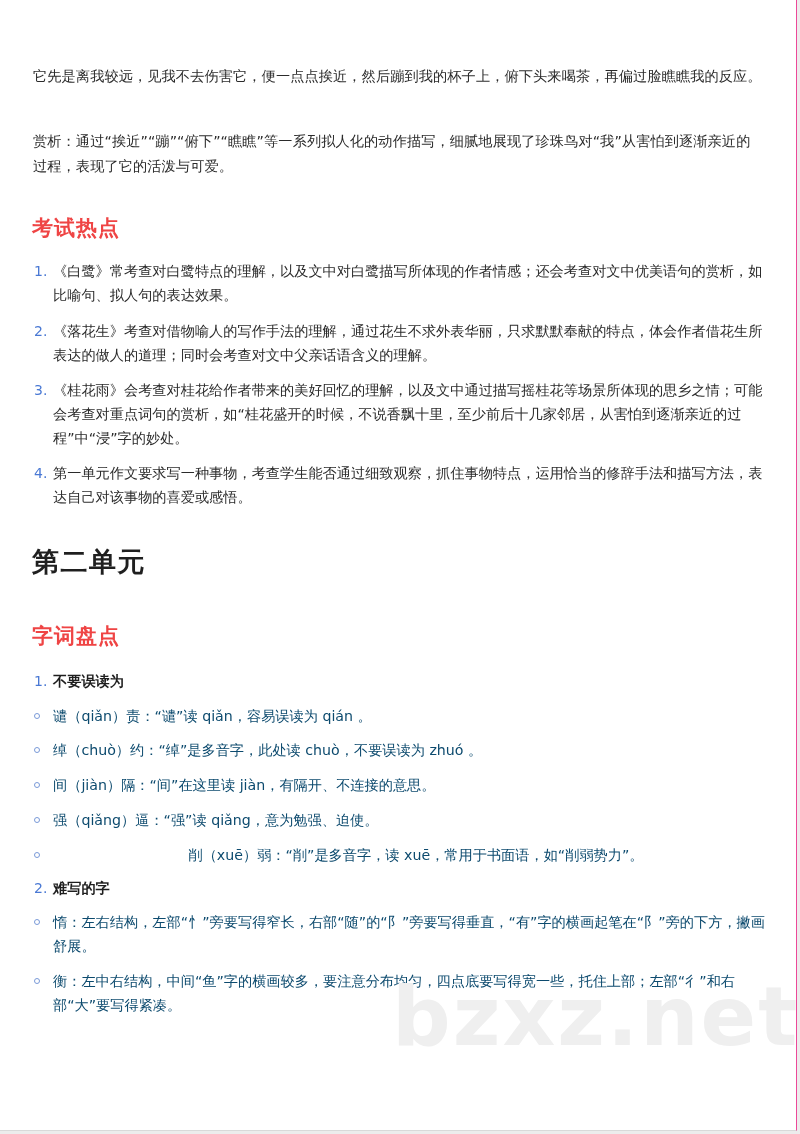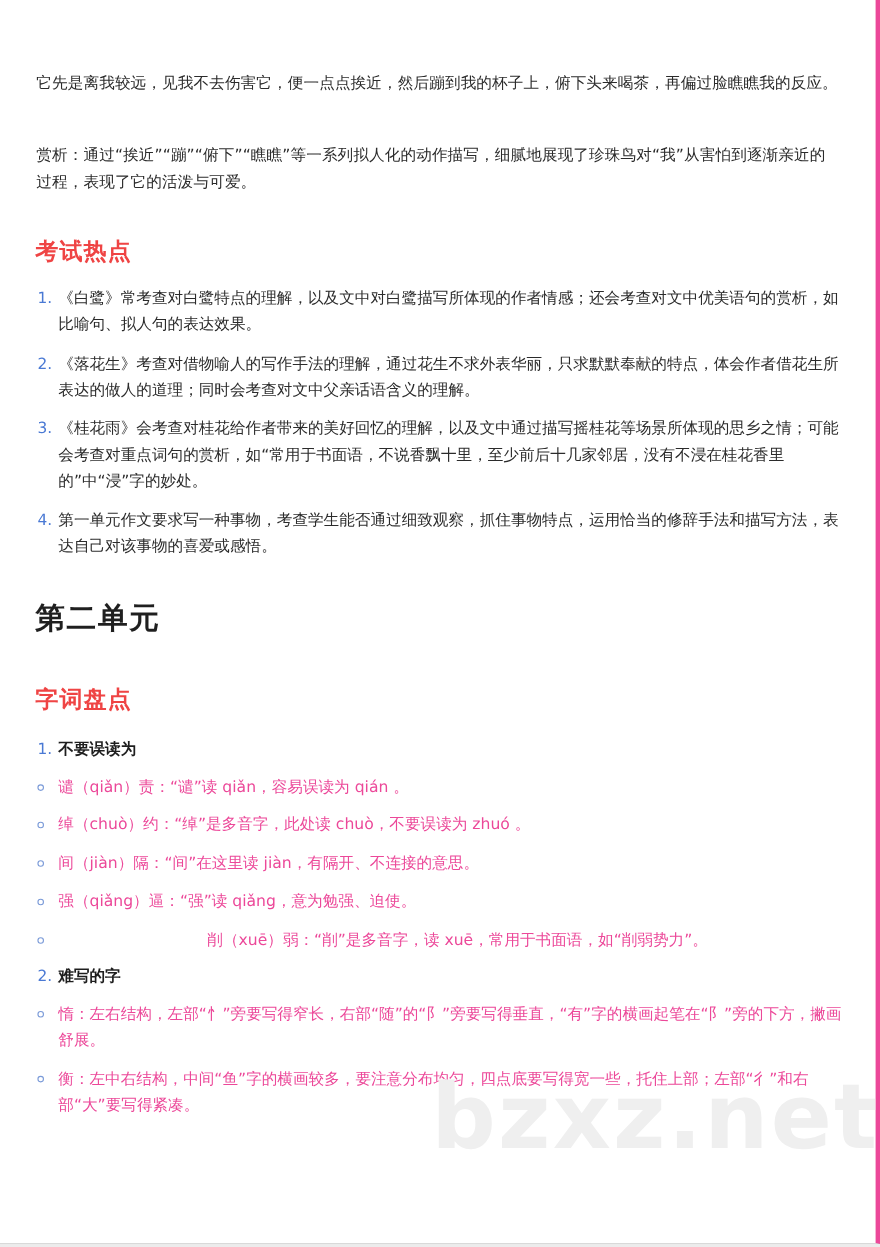--- a/index.html
+++ b/index.html
@@ -7,21 +7,21 @@
     width: 800px; height: 1134px; overflow: hidden;
     background: #ececec;
     font-family: "DejaVu Sans", "Liberation Sans", sans-serif;
     color: #262626;
     position: relative;
   }
   .page {
     position: absolute; left: 0; top: 0;
     width: 796px; height: 1130px;
     background: #ffffff;
-    border-right: 4px solid #ec4899;
+    border-right: 1px solid #ec4899;
     border-bottom: 1px solid #d9d9d9;
   }
   .para {
     position: absolute; left: 33px; width: 730px;
     font-size: 14.2px; line-height: 25px; color: #2b2b2b;
     letter-spacing: 0.1px;
   }
   .h2 {
     position: absolute; left: 32px;
     font-size: 21px; font-weight: bold; color: #ef4444;
@@ -37,21 +37,21 @@
     font-size: 14.2px; line-height: 24px; color: #2b2b2b;
   }
   .oli .num {
     position: absolute; left: 0; top: 0;
     color: #4a79d4; font-size: 14px;
   }
   .oli .txt { display: block; margin-left: 19px; }
   .sub-title .txt { font-weight: bold; color: #1e1e1e; }
   .bli {
     position: absolute; left: 34px; width: 745px;
-    font-size: 14.2px; line-height: 24px; color: #ec4899;
+    font-size: 14.2px; line-height: 24px; color: #0c4a6e;
   }
   .bli .dot {
     position: absolute; left: 0; top: 9px;
     width: 4px; height: 4px; border: 1px solid #7a9ad8; border-radius: 50%;
   }
   .bli .txt { display: block; margin-left: 19px; }
   .watermark {
     position: absolute; left: 372px; top: 972px;
     font-family: "DejaVu Sans", sans-serif; font-weight: bold;
     font-size: 82px; color: #efefef; letter-spacing: 2px;
@@ -71,21 +71,21 @@
   <div class="oli" style="top:259px;">
     <span class="num">1.</span>
     <span class="txt">《白鹭》常考查对白鹭特点的理解，以及文中对白鹭描写所体现的作者情感；还会考查对文中优美语句的赏析，如比喻句、拟人句的表达效果。</span>
   </div>
   <div class="oli" style="top:319px;">
     <span class="num">2.</span>
     <span class="txt">《落花生》考查对借物喻人的写作手法的理解，通过花生不求外表华丽，只求默默奉献的特点，体会作者借花生所表达的做人的道理；同时会考查对文中父亲话语含义的理解。</span>
   </div>
   <div class="oli" style="top:378px;">
     <span class="num">3.</span>
-    <span class="txt">《桂花雨》会考查对桂花给作者带来的美好回忆的理解，以及文中通过描写摇桂花等场景所体现的思乡之情；可能会考查对重点词句的赏析，如“常用于书面语，不说香飘十里，至少前后十几家邻居，没有不浸在桂花香里的”中“浸”字的妙处。</span>
+    <span class="txt">《桂花雨》会考查对桂花给作者带来的美好回忆的理解，以及文中通过描写摇桂花等场景所体现的思乡之情；可能会考查对重点词句的赏析，如“桂花盛开的时候，不说香飘十里，至少前后十几家邻居，从害怕到逐渐亲近的过程”中“浸”字的妙处。</span>
   </div>
   <div class="oli" style="top:461px;">
     <span class="num">4.</span>
     <span class="txt">第一单元作文要求写一种事物，考查学生能否通过细致观察，抓住事物特点，运用恰当的修辞手法和描写方法，表达自己对该事物的喜爱或感悟。</span>
   </div>
 
   <div class="h1" style="top:544px;">第二单元</div>
 
   <div class="h2" style="top:622px;">字词盘点</div>
 

